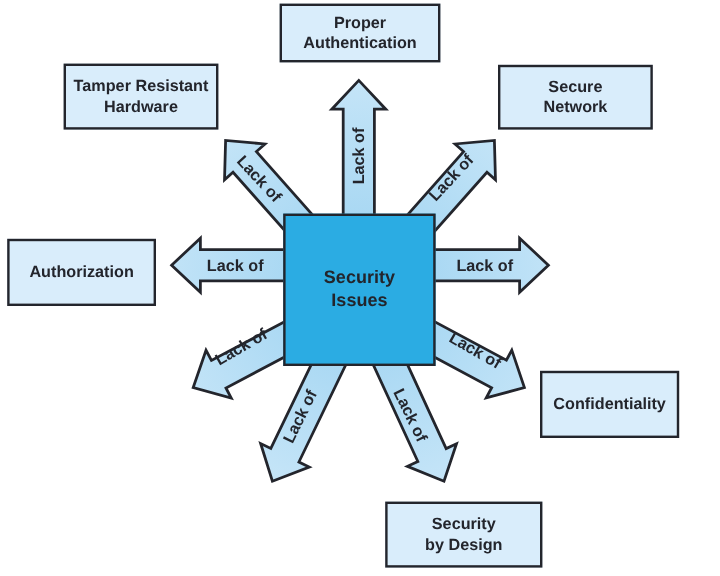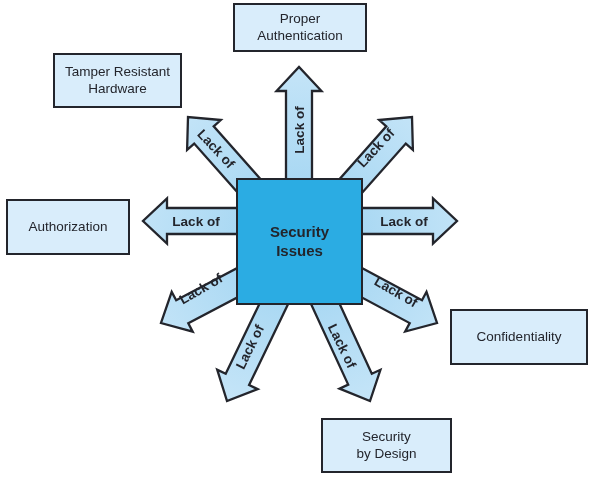--- a/index.html
+++ b/index.html
@@ -8,21 +8,21 @@
     background:var(--bg,#fff);
     font-family:"Liberation Sans","DejaVu Sans",sans-serif;
   }
   .arrow-layer{position:absolute;left:0;top:0;z-index:0;}
   .node{
     position:absolute;box-sizing:border-box;z-index:2;
     background:var(--node-fill,#D9EDFB);
     border:2px solid var(--ink,#23252C);
     color:var(--ink,#23252C);
     display:flex;align-items:center;justify-content:center;
-    text-align:center;font-weight:normal;font-size:13.5px;line-height:1.2;
+    text-align:center;font-weight:bold;font-size:13.5px;line-height:1.2;
     white-space:pre-line;padding:2px;
   }
   .center-square{
     position:absolute;box-sizing:border-box;z-index:2;
     left:236px;top:178px;width:127px;height:127px;
     background:var(--center-fill,#2BACE3);
     border:2px solid var(--ink,#23252C);
     color:var(--ink,#23252C);
     display:flex;align-items:center;justify-content:center;
     text-align:center;font-weight:bold;font-size:15px;line-height:1.25;
@@ -34,21 +34,21 @@
     font-weight:bold;font-size:13.5px;white-space:nowrap;
     transform:translate(-50%,-50%) rotate(var(--r,0deg));
   }
   
   .n0{left:233px;top:3px;width:134px;height:49px}
   .n1{left:53px;top:53px;width:129px;height:55px}
   .n2{left:415px;top:54px;width:129px;height:54px}
   .n3{left:6px;top:199px;width:124px;height:56px}
   .n4{left:459px;top:188px;width:134px;height:54px}
   .n5{left:17px;top:309px;width:130px;height:55px}
-  .n6{left:450px;top:309px;width:138px;height:56px}
+  .n6{left:450px;top:309px;width:116px;height:56px}
   .n7{left:146px;top:418px;width:131px;height:57px}
   .n8{left:321px;top:418px;width:131px;height:55px}
 </style>
 </head>
 <body>
 
 <div class="canvas">
 
   <svg class="arrow-layer" width="600" height="480" viewBox="0 0 600 480">
     <defs>
@@ -70,20 +70,22 @@
       </g>
   </svg>
 
   <div class="center-square">Security
 Issues</div>
 
   <div class="node n0">Proper
 Authentication</div>
   <div class="node n1">Tamper Resistant
 Hardware</div>
+  <div class="node n2">Secure
+Network</div>
   <div class="node n3">Authorization</div>
   <div class="node n6">Confidentiality</div>
   <div class="node n8">Security
 by Design</div>
 
   <span class="lack" style="left:299px;top:130px;--r:-90deg">Lack of</span>
   <span class="lack" style="left:216px;top:149px;--r:47deg">Lack of</span>
   <span class="lack" style="left:376px;top:148px;--r:-47deg">Lack of</span>
   <span class="lack" style="left:196px;top:221px;--r:0deg">Lack of</span>
   <span class="lack" style="left:404px;top:221px;--r:0deg">Lack of</span>

